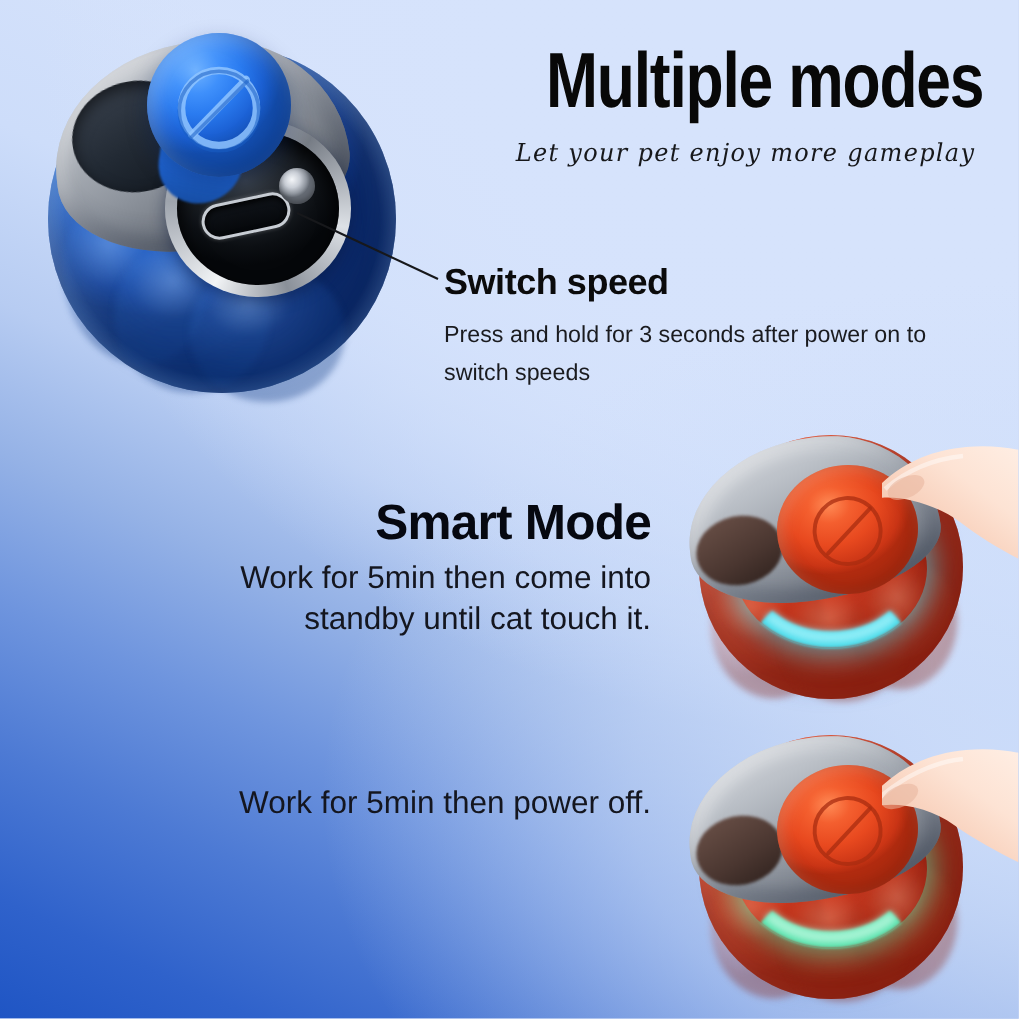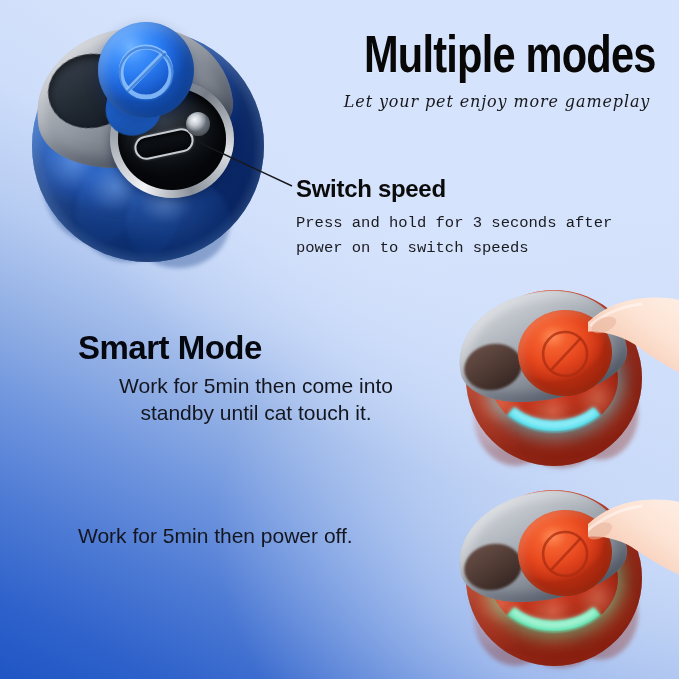--- a/index.html
+++ b/index.html
@@ -81,44 +81,43 @@
     color:#0b0b0c;
     letter-spacing:-0.3px;
   }
   .callout-body{
     position:absolute;
     left:296px; top:211px;
     width:350px;
     font-size:15.5px;
     line-height:25px;
     color:#1a1b1f;
-    font-family:Liberation Mono, monospace;
   }
 
   .mode-block{ position:absolute; }
   .mode-title{
     font-size:33px;
     font-weight:700;
     color:#060810;
     letter-spacing:-0.5px;
-    text-align:left;
+    text-align:right;
     line-height:40px;
   }
   .mode-body{
     font-size:21px;
     line-height:27px;
     color:#14161f;
-    text-align:center;
+    text-align:right;
     margin-top:4px;
     white-space:pre-line;
   }
   #smart-block{ left:78px; top:328px; width:356px; }
   #common-block{ left:78px; top:518px; width:356px; }
   #common-block .mode-title{ text-align:right; }
-  #common-block .mode-body{ text-align:left; }
+  #common-block .mode-body{ text-align:right; }
 
   
   #leader{ position:absolute; left:0; top:0; width:679px; height:679px; pointer-events:none; }
 
   
   #blue-ball{
     position:absolute;
     left:14px; top:8px;
     width:272px; height:272px;
   }

